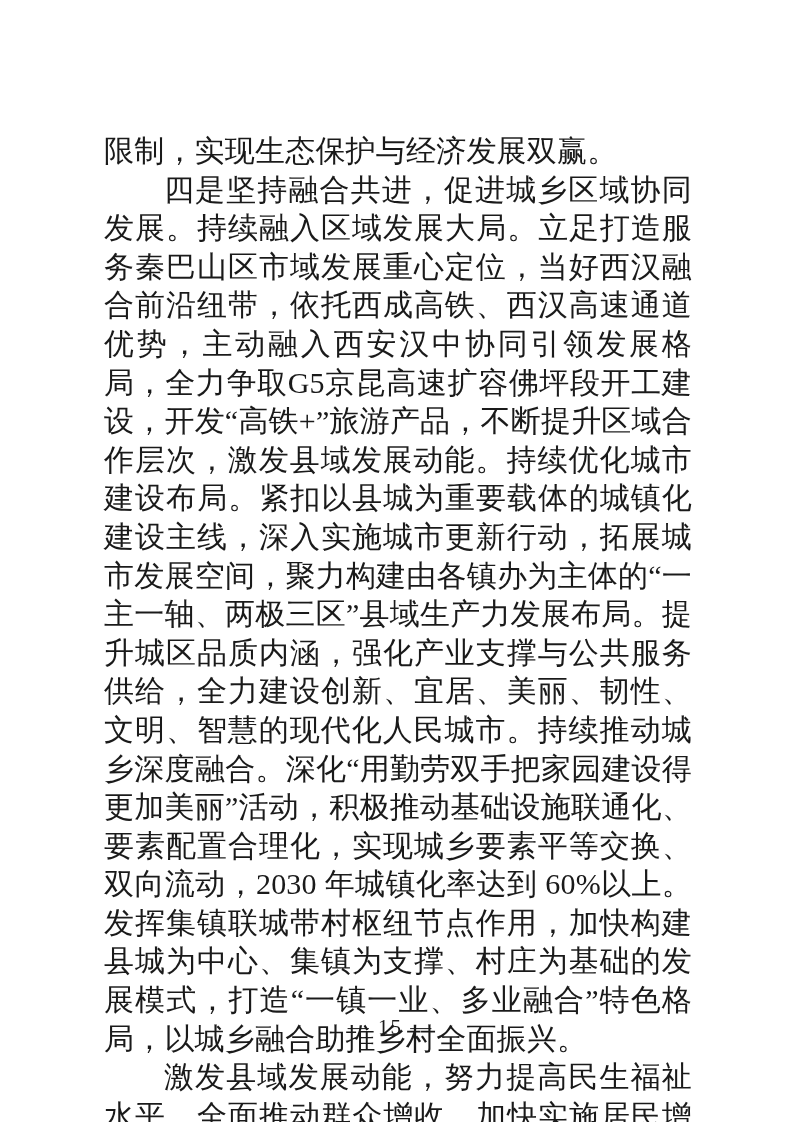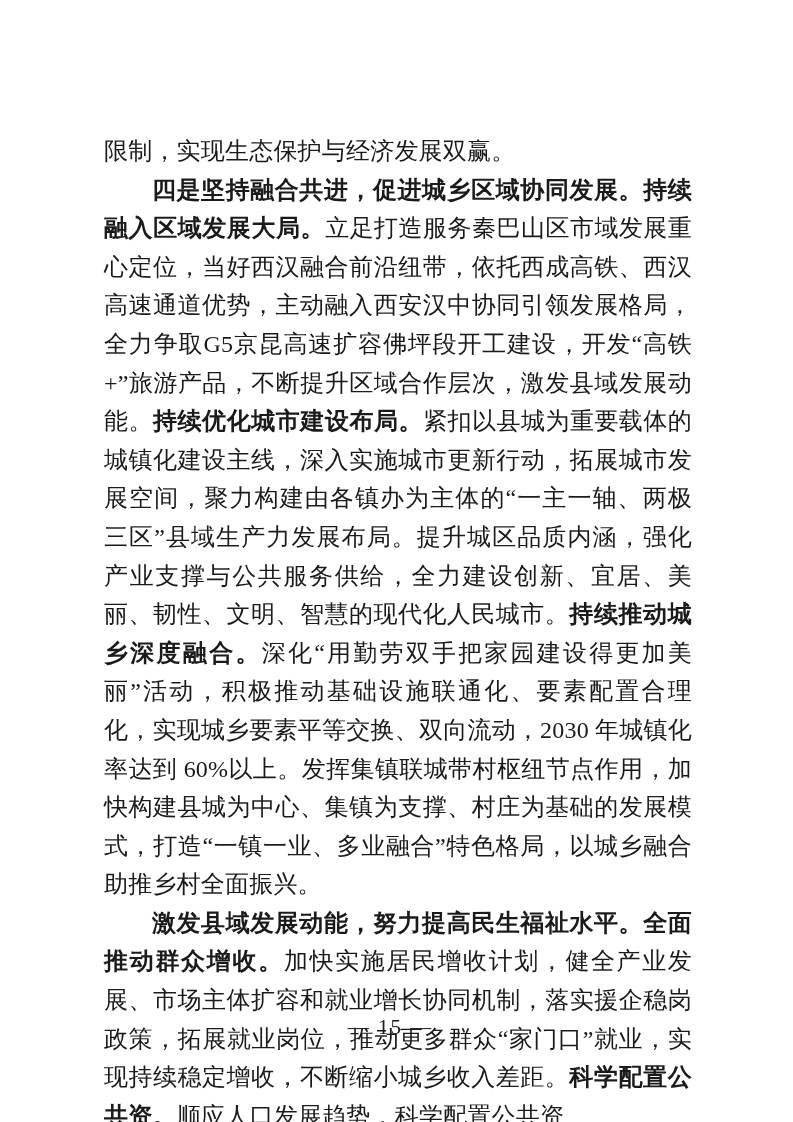--- a/index.html
+++ b/index.html
@@ -19,39 +19,39 @@
     overflow: hidden;
     margin: 0 auto;
   }
   .content {
     position: absolute;
     left: 104px;
     top: 132px;
     width: 588px;
   }
   .para {
-    font-size: 24px;
+    font-size: 30px;
     line-height: 38.6px;
     color: #1a1a1a;
     text-align: justify;
     text-justify: inter-ideograph;
     margin: 0;
     letter-spacing: 0.2px;
   }
   .para + .para {
     margin-top: 0;
   }
   .indent {
     text-indent: 2em;
   }
   .gap {
     margin-top: 11px;
   }
   b, .bold {
-    font-weight: bold;
+    font-weight: normal;
     letter-spacing: 0.3px;
   }
   .pagenum {
     position: absolute;
     left: 0;
     right: 0;
     bottom: 82px;
     text-align: center;
     font-size: 21px;
     color: #1a1a1a;

